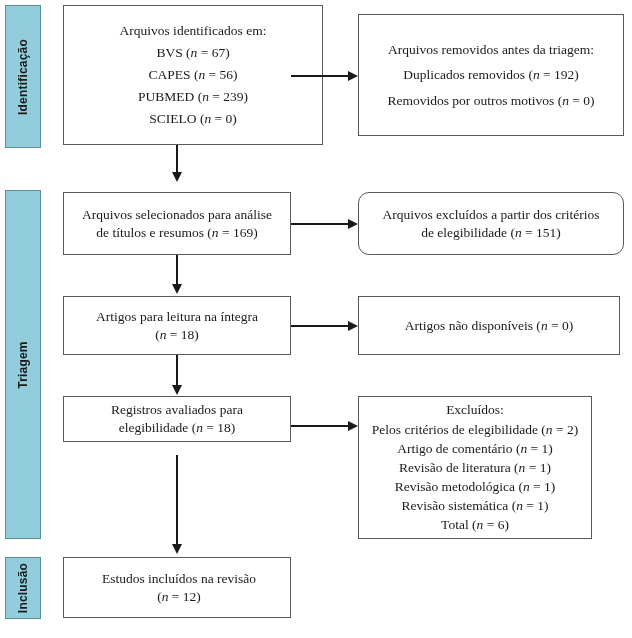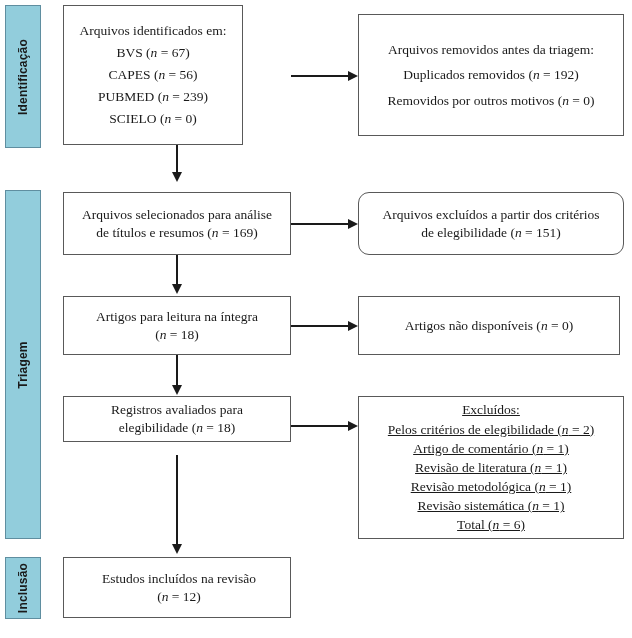--- a/index.html
+++ b/index.html
@@ -103,21 +103,21 @@
   </div>
 
   <div class="stage-bar" style="left:5px; top:190px; width:36px; height:349px;">
     <span class="stage-label">Triagem</span>
   </div>
 
   <div class="stage-bar" style="left:5px; top:557px; width:36px; height:62px;">
     <span class="stage-label">Inclusão</span>
   </div>
 
-  <div class="box" style="left:63px; top:5px; width:180px; height:140px;">
+  <div class="box" style="left:63px; top:5px; width:260px; height:140px;">
     <div class="box-inner">
       <span class="line">Arquivos identificados em:</span>
       <span class="line">BVS (<em class="nvar">n</em> = 67)</span>
       <span class="line">CAPES (<em class="nvar">n</em> = 56)</span>
       <span class="line">PUBMED (<em class="nvar">n</em> = 239)</span>
       <span class="line">SCIELO (<em class="nvar">n</em> = 0)</span>
     </div>
   </div>
 
   <div class="box tight" style="left:358px; top:14px; width:266px; height:122px;">
@@ -175,21 +175,21 @@
   <div class="conn v" style="left:176px; top:355px; width:1.6px; height:31px;"></div>
   <div class="arrowhead down" style="left:171.5px; top:385px;"></div>
 
   <div class="box tighter" style="left:63px; top:396px; width:228px; height:46px;align-items:center;">
     <div class="box-inner">
       <span class="line">Registros avaliados para</span>
       <span class="line">elegibilidade (<em class="nvar">n</em> = 18)</span>
     </div>
   </div>
 
-  <div class="box tight" style="left:358px; top:396px; width:266px; height:143px;text-decoration:underline;">
+  <div class="box tight" style="left:358px; top:396px; width:234px; height:143px;">
     <div class="box-inner">
       <span class="line">Excluídos:</span>
       <span class="line">Pelos critérios de elegibilidade (<em class="nvar">n</em> = 2)</span>
       <span class="line">Artigo de comentário (<em class="nvar">n</em> = 1)</span>
       <span class="line">Revisão de literatura (<em class="nvar">n</em> = 1)</span>
       <span class="line">Revisão metodológica (<em class="nvar">n</em> = 1)</span>
       <span class="line">Revisão sistemática (<em class="nvar">n</em> = 1)</span>
       <span class="line">Total (<em class="nvar">n</em> = 6)</span>
     </div>
   </div>

